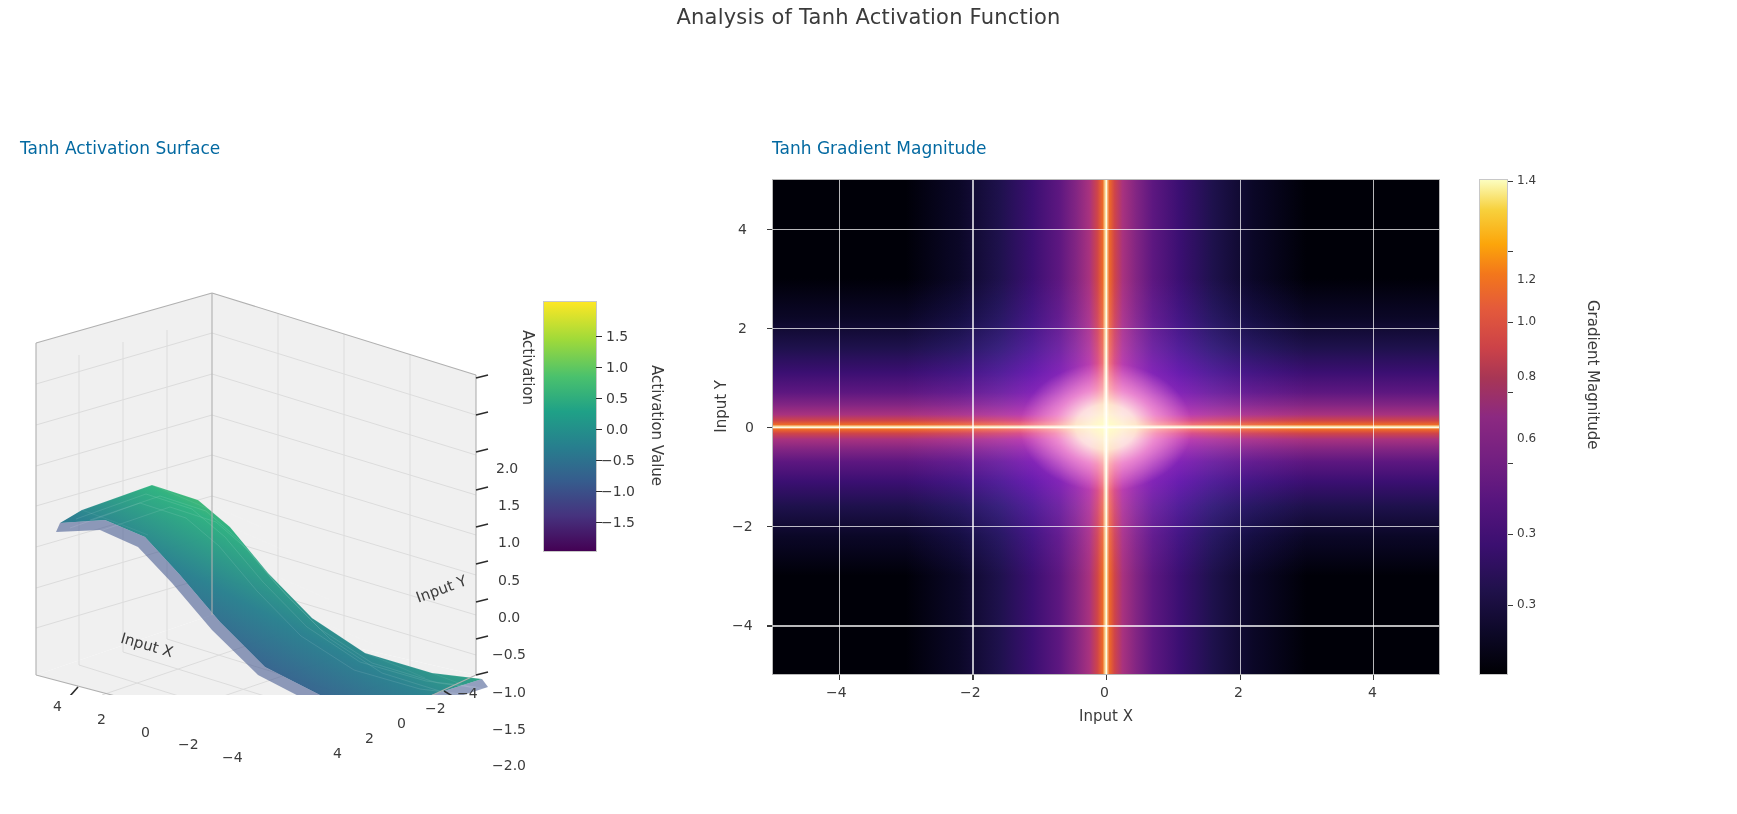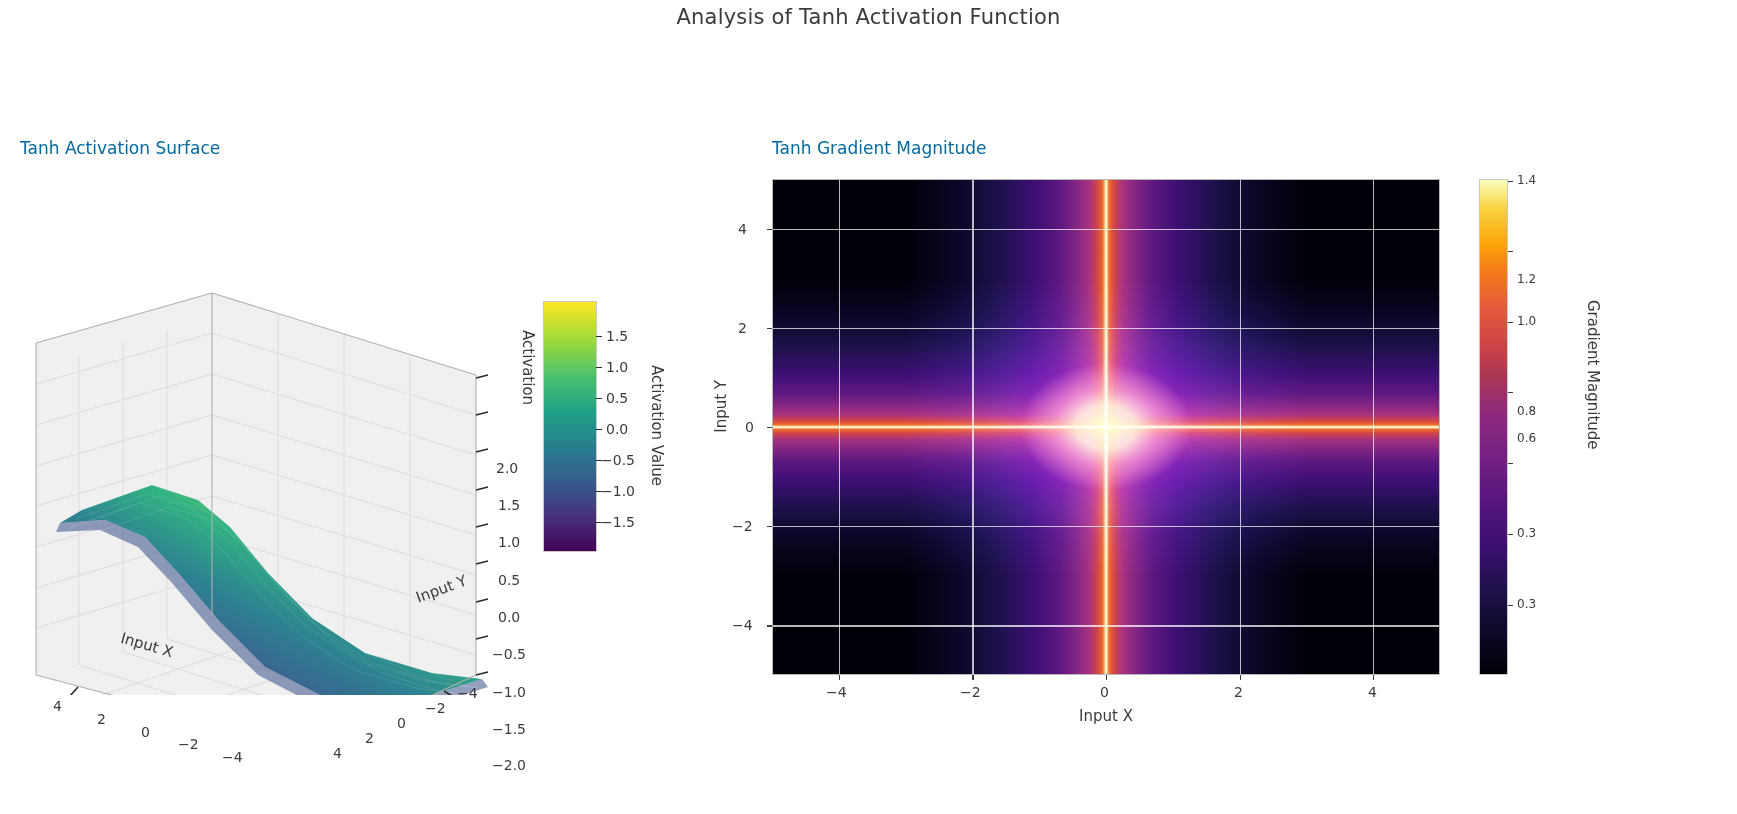--- a/index.html
+++ b/index.html
@@ -367,19 +367,19 @@
     <div class="cbhm-tick" style="left:1508px;top:534px;"></div>
     <div class="cbhm-tick" style="left:1508px;top:463px;"></div>
     <div class="cbhm-tick" style="left:1508px;top:392px;"></div>
     <div class="cbhm-tick" style="left:1508px;top:322px;"></div>
     <div class="cbhm-tick" style="left:1508px;top:251px;"></div>
     <div class="cbhm-tick" style="left:1508px;top:181px;"></div>
   </div>
   <span class="cbhm-lab" style="left:1517px;top:597px;">0.3</span>
   <span class="cbhm-lab" style="left:1517px;top:526px;">0.3</span>
   <span class="cbhm-lab" style="left:1517px;top:431px;">0.6</span>
-  <span class="cbhm-lab" style="left:1517px;top:404px;">0.8</span>
+  <span class="cbhm-lab" style="left:1517px;top:369px;">0.8</span>
   <span class="cbhm-lab" style="left:1517px;top:314px;">1.0</span>
   <span class="cbhm-lab" style="left:1517px;top:252px;margin-top:20px;">1.2</span>
   <span class="cbhm-lab" style="left:1517px;top:173px;">1.4</span>
   <div class="cbhm-title">Gradient Magnitude</div>
 
 </div>
 
 </body></html>

